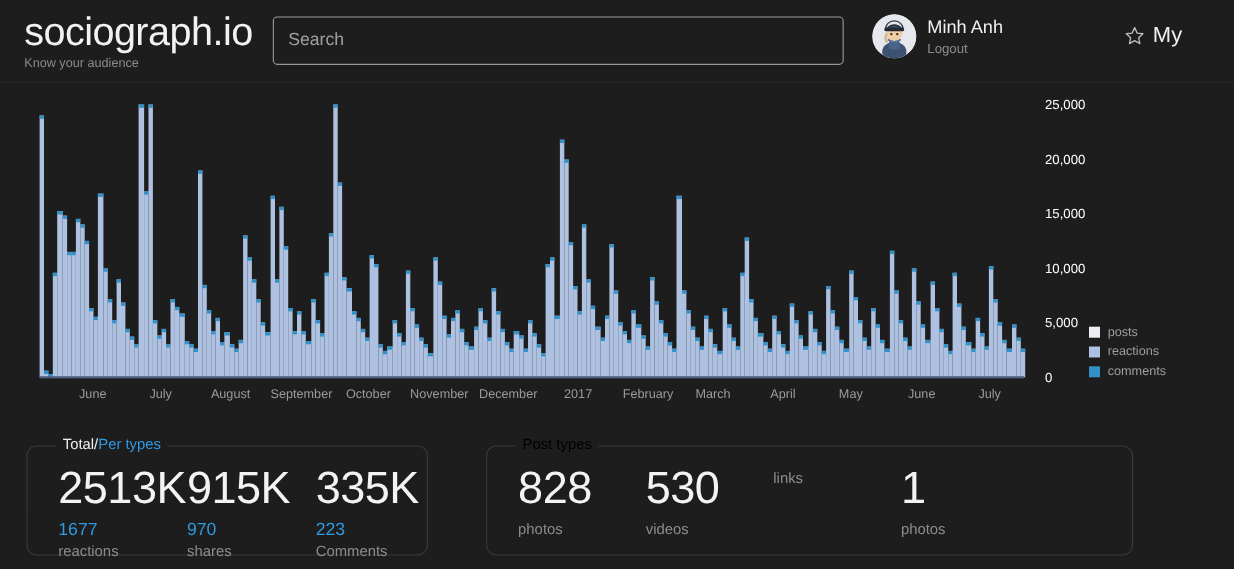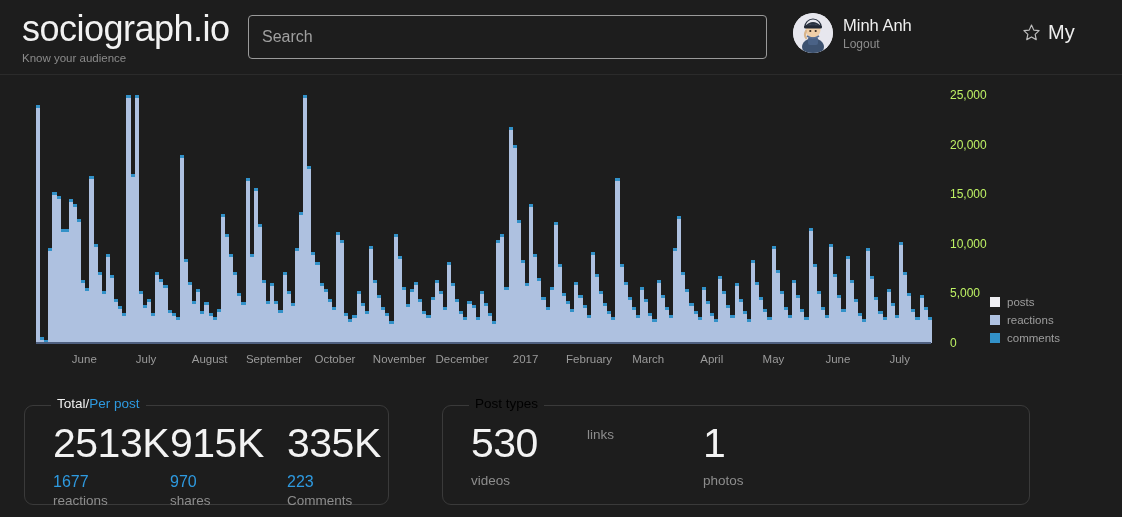--- a/index.html
+++ b/index.html
@@ -61,21 +61,21 @@
   .bar .cmt {
     position: absolute; left: 0; right: 0;
     background: #3291c8; height: 3px;
   }
   .baseline {
     position: absolute; left: 36px; top: 266px; width: 895px; height: 2px;
     background: #4f6080;
   }
   .y-axis { position: absolute; left: 950px; top: 0; width: 90px; height: 290px; }
   .y-tick {
-    position: absolute; font-size: 12px; color: #bef264; line-height: 14px;
+    position: absolute; font-size: 12px; color: #ffffff; line-height: 14px;
   }
   .x-axis { position: absolute; left: 36px; top: 270px; width: 895px; height: 24px; }
   .x-tick {
     position: absolute; font-size: 11.5px; color: #9b9b9b; line-height: 14px;
     transform: translateX(-50%); white-space: nowrap;
   }
   .legend { position: absolute; left: 990px; top: 217px; }
   .legend-row { display: flex; align-items: center; gap: 7px; height: 17px; margin-bottom: 1px; }
   .legend-sw { width: 10px; height: 10px; flex: 0 0 10px; }
   .legend-lbl { font-size: 11.5px; color: #9e9e9e; line-height: 14px; }
@@ -1072,21 +1072,21 @@
         </div>
         <div class="legend-row">
           <span class="legend-sw" style="background: rgb(50, 145, 200);"></span>
           <span class="legend-lbl">comments</span>
         </div>
       </div>
   </div>
 
   <div class="panel" id="panel-total">
     <div class="panel-legend">
-      <span class="lg-white">Total</span><span class="lg-white">/</span><span class="lg-blue">Per post</span>
+      <span class="lg-white">Total</span><span class="lg-white">/</span><span class="lg-blue">Per types</span>
     </div>
     <div class="stats" id="total-stats">
         <div class="stat">
           <div class="stat-big">2513K</div>
           <div class="stat-sub">1677</div>
           <div class="stat-lbl">reactions</div>
         </div>
         <div class="stat">
           <div class="stat-big">915K</div>
           <div class="stat-sub">970</div>
@@ -1097,20 +1097,24 @@
           <div class="stat-sub">223</div>
           <div class="stat-lbl">Comments</div>
         </div>
       </div>
   </div>
 
   <div class="panel" id="panel-types">
     <div class="panel-legend">Post types</div>
     <div class="stats" id="type-stats">
         <div class="stat">
+          <div class="stat-big">828</div>
+          <div class="stat-lbl2">photos</div>
+        </div>
+        <div class="stat">
           <div class="stat-big">530</div>
           <div class="stat-lbl2">videos</div>
         </div>
         <div class="stat">
           <div class="stat-lbl2">links</div>
         </div>
         <div class="stat">
           <div class="stat-big">1</div>
           <div class="stat-lbl2">photos</div>
         </div>

